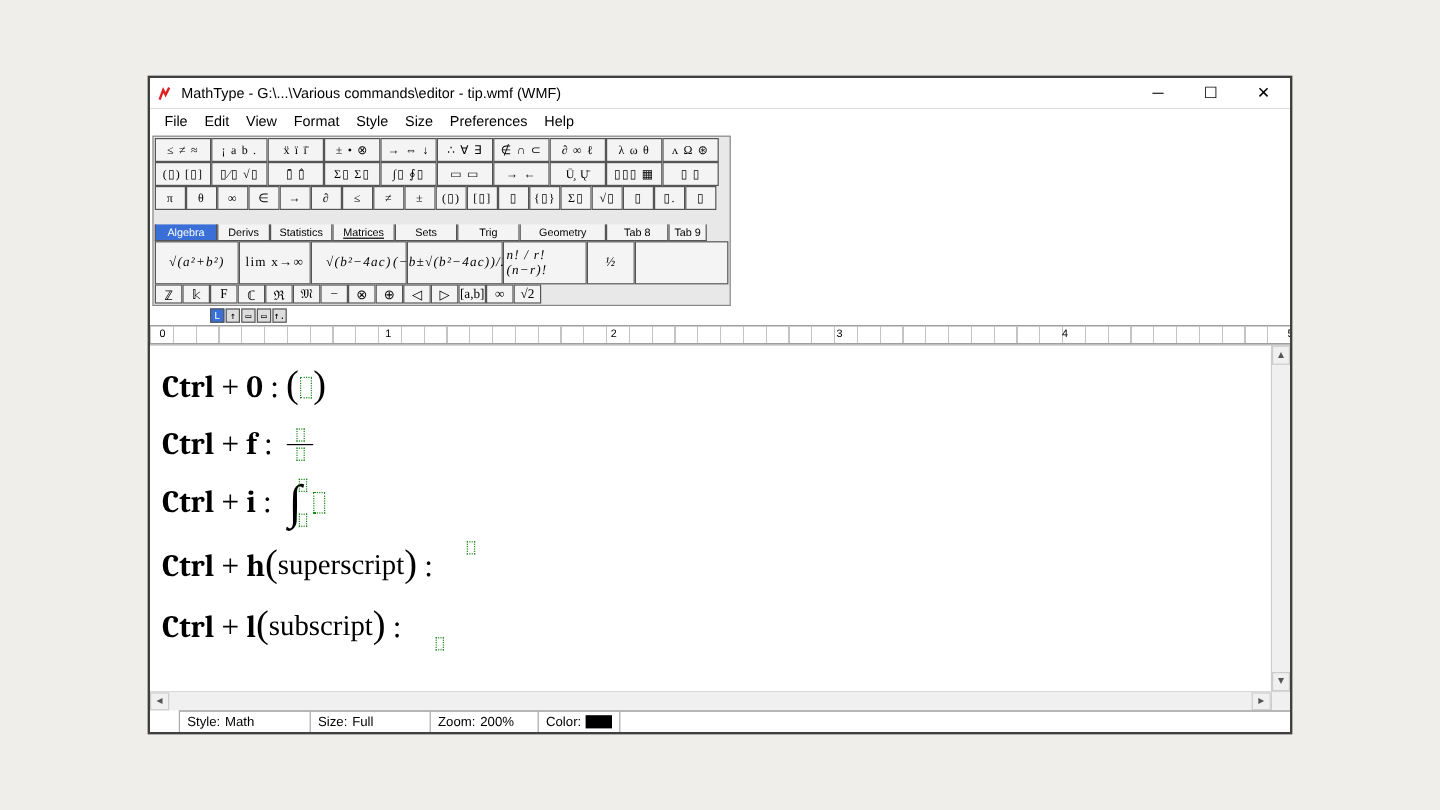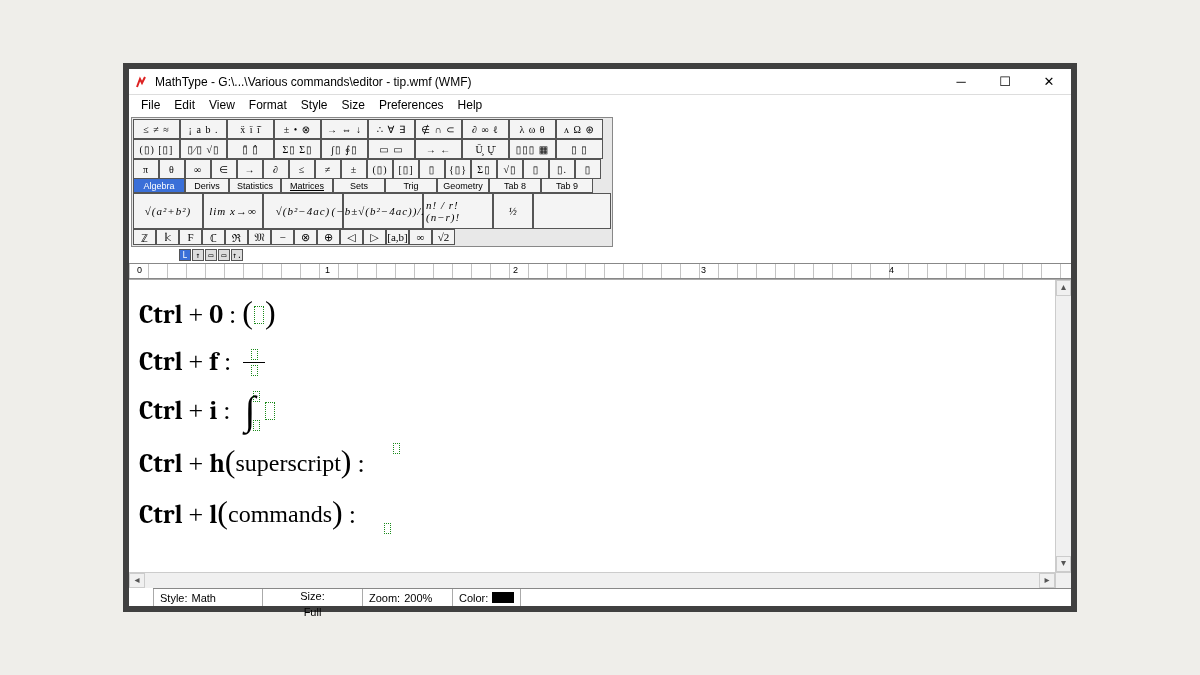--- a/index.html
+++ b/index.html
@@ -9,21 +9,21 @@
     height: 675px;
     font-family: "Segoe UI", Tahoma, sans-serif;
     font-size: 12px;
     overflow: hidden;
   }
   .window {
     position: absolute;
     left: 123px; top: 63px;
     width: 954px; height: 549px;
     background: #fff;
-    border: 6px solid #404040;
+    border: 2px solid #404040;
     display: flex; flex-direction: column;
   }
   .titlebar {
     height: 26px;
     display: flex; align-items: center;
     padding: 0 0 0 6px;
     border-bottom: 1px solid #ddd;
     background: #fff;
   }
   .titlebar .app-icon {
@@ -65,20 +65,21 @@
     padding: 0 2px;
     cursor: pointer;
     flex: 0 0 auto;
   }
   .tcell.w1 { width: 47px; }
   .tabrow .tcell {
     height: 14px; font-size: 9px;
     font-family: "Segoe UI", sans-serif;
     letter-spacing: 0;
     border-top: none;
+    margin-top: 12px;
   }
   .tabrow .tcell.active { background: #3a6fd8; color: #fff; }
   .exprow .tcell {
     height: 36px;
     font-family: "Cambria Math", serif;
     font-size: 12px;
   }
   .smallrow .tcell { height: 16px; width: 23px; font-size: 11px; letter-spacing:0; }
   .sizebar { height: 14px; display: flex; padding-left: 50px; gap: 1px;}
   .size-btn {
@@ -140,21 +141,21 @@
   .int-wrap .lims { display:flex; flex-direction:column; gap:18px; margin-left:-3px;}
 
   .statusbar {
     height: 18px; border-top: 1px solid #888;
     display: flex; font-size: 11px; background:#fff;margin-left:24px;
   }
   .statusbar .cell {
     border-right: 1px solid #aaa; padding: 1px 6px; display:flex; align-items:center; gap:4px;
   }
   .statusbar .cell:nth-child(1){ width:110px; border-left:1px solid #aaa;}
-  .statusbar .cell:nth-child(2){ width:100px;flex-direction:column;}
+  .statusbar .cell:nth-child(2){ width:100px;}
   .statusbar .cell:nth-child(3){ width:90px;}
   .statusbar .cell:nth-child(4){ flex:0 0 auto;}
   .color-swatch { width:22px; height:11px; background:#000; display:inline-block;}
 </style>
 </head>
 <body>
 
 <div class="window">
 
   <div class="titlebar">
@@ -228,27 +229,27 @@
         <div class="tcell" style="width: 26px;">▯.</div>
         <div class="tcell" style="width: 26px;">▯</div>
       </div>
     <div class="trow tabrow" id="tb-tabs">
         <div class="tcell active" style="width: 52px;">Algebra</div>
         <div class="tcell" style="width: 44px;">Derivs</div>
         <div class="tcell" style="width: 52px;">Statistics</div>
         <div class="tcell" style="width: 52px; text-decoration: underline;">Matrices</div>
         <div class="tcell" style="width: 52px;">Sets</div>
         <div class="tcell" style="width: 52px;">Trig</div>
-        <div class="tcell" style="width: 52px;">Geometry</div>
+        <div class="tcell" style="width: 72px;">Geometry</div>
         <div class="tcell" style="width: 52px;">Tab 8</div>
-        <div class="tcell" style="width: 52px;">Tab 9</div>
+        <div class="tcell" style="width: 32px;">Tab 9</div>
       </div>
     <div class="trow exprow" id="tb-exprs">
         <div class="tcell" style="width: 70px; font-size: 11px; font-style: italic;">√(a²+b²)</div>
-        <div class="tcell" style="width: 60px; font-size: 11px; font-style: italic;">lim x→∞</div>
+        <div class="tcell" style="width: 60px; font-size: 11px; ">lim x→∞</div>
         <div class="tcell" style="width: 80px; font-size: 11px; font-style: italic;">√(b²−4ac)</div>
         <div class="tcell" style="width: 80px; font-size: 11px; font-style: italic;">(−b±√(b²−4ac))/2a</div>
         <div class="tcell" style="width: 70px; font-size: 11px; font-style: italic;">n! / r!(n−r)!</div>
         <div class="tcell" style="width: 40px; font-size: 11px; font-style: italic;">½</div>
         <div class="tcell" style="flex: 1 1 0%;"></div>
       </div>
     <div class="trow smallrow" id="tb-row5">
         <div class="tcell">ℤ</div>
         <div class="tcell">𝕜</div>
         <div class="tcell">F</div>
@@ -331,21 +332,21 @@
           <span style="margin:0 6px">:</span>
           <span style="display:inline-block;position:relative;width:30px;height:30px">
             <span class="slot sm" style="position:absolute;top:-6px;right:0"></span>
           </span>
         </div>
         <div class="eqline">
           <span class="kbd">Ctrl</span>
           <span class="plus">+</span>
           <span class="kbd">l</span>
           <span class="paren">(</span>
-          <span style="font-size:24px">commands</span>
+          <span style="font-size:24px">subscript</span>
           <span class="paren">)</span>
           <span style="margin:0 6px">:</span>
           <span style="display:inline-block;position:relative;width:30px;height:30px">
             <span class="slot sm" style="position:absolute;bottom:-4px;right:0"></span>
           </span>
         </div>
       </div>
     <div class="vscroll">
       <div class="arr">▴</div>
       <div class="arr">▾</div>

